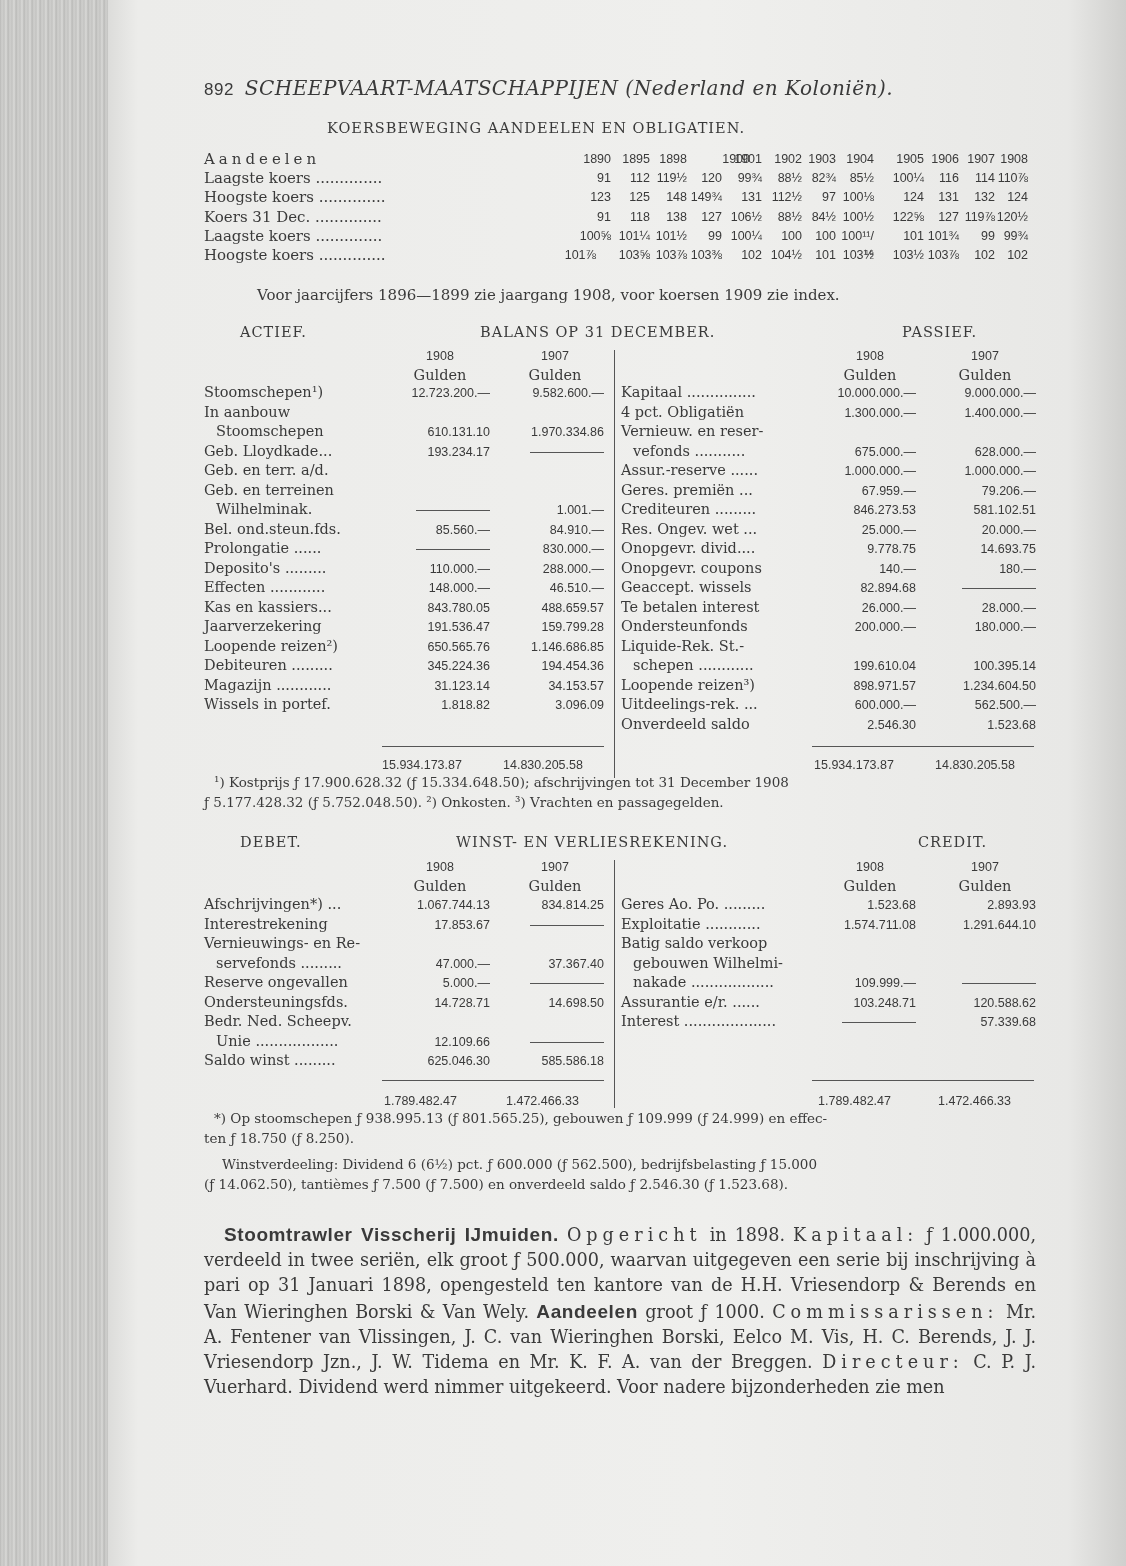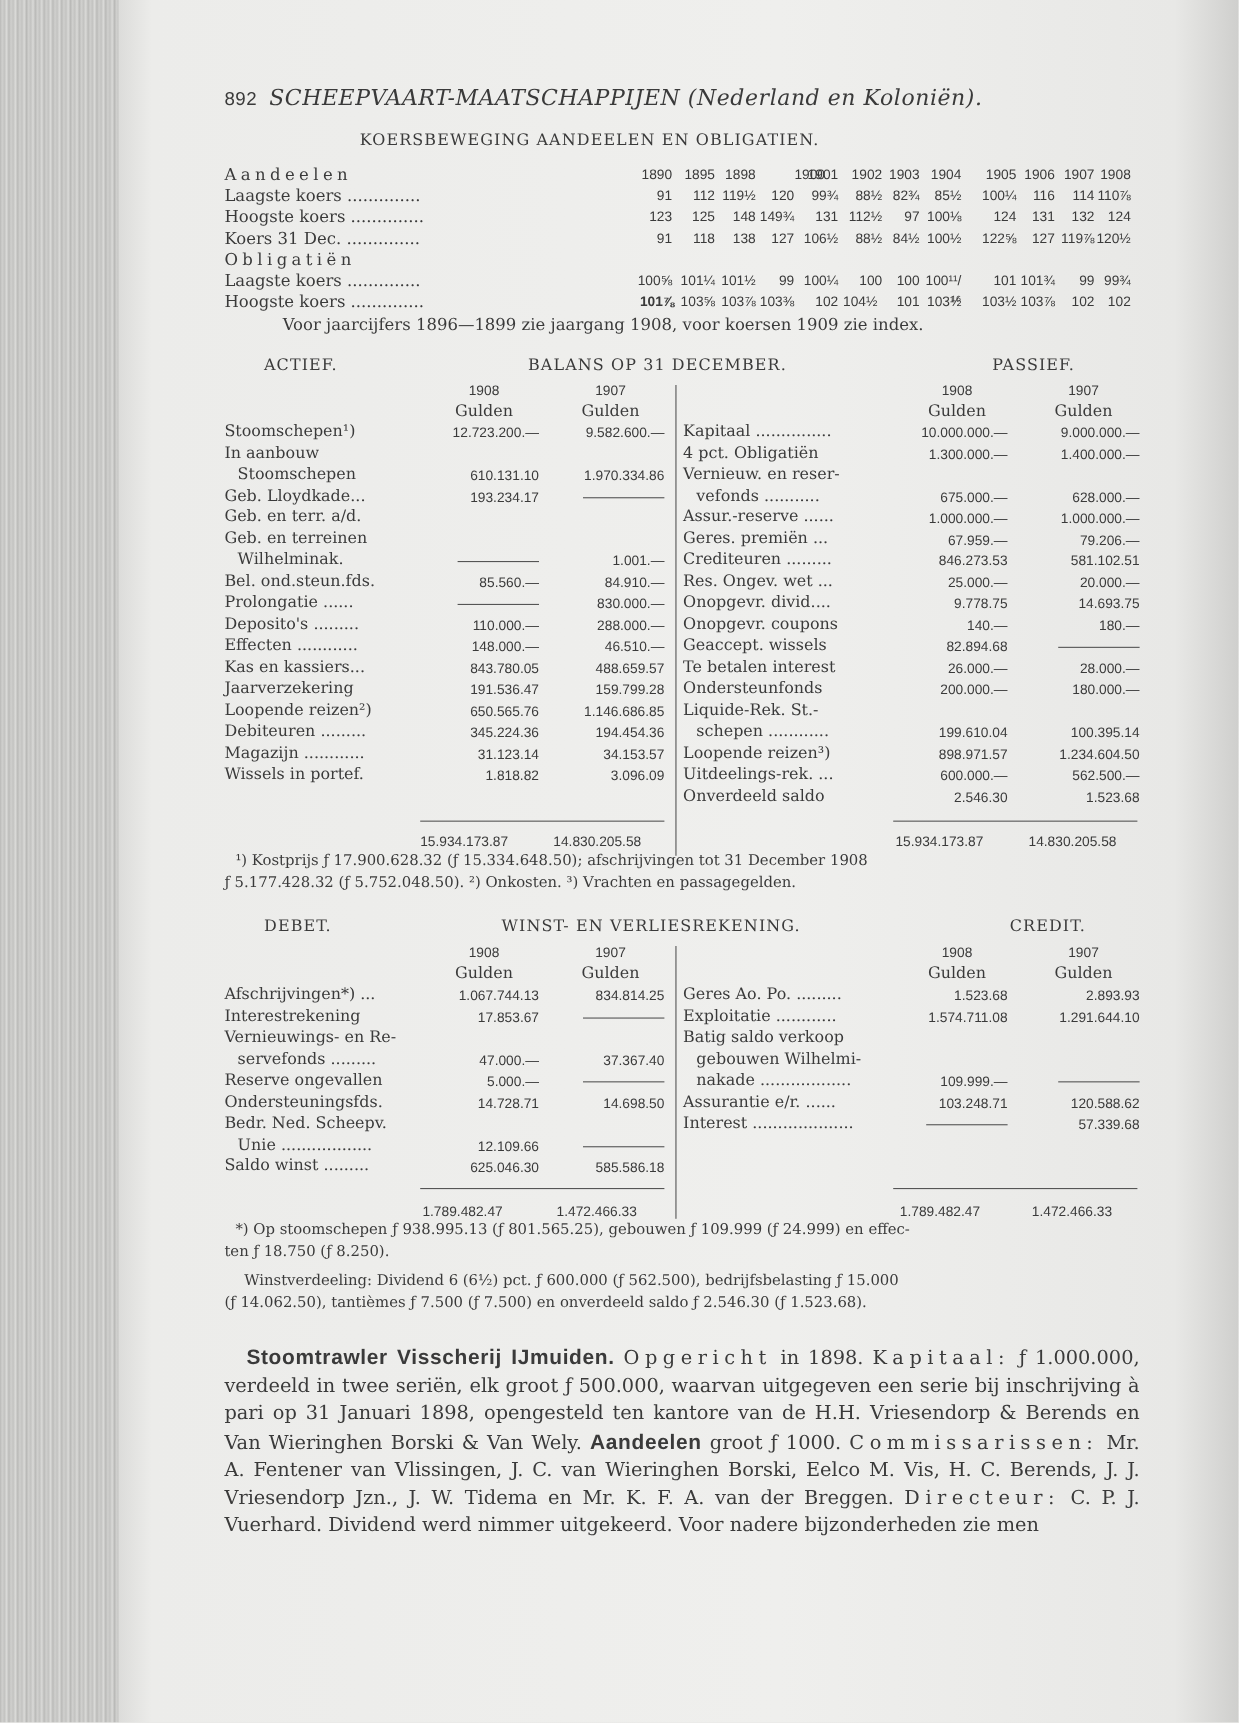--- a/index.html
+++ b/index.html
@@ -115,45 +115,42 @@
       <span class="c" style="left: 518px; width: 40px;">106½</span>
       <span class="c" style="left: 558px; width: 40px;">88½</span>
       <span class="c" style="left: 592px; width: 40px;">84½</span>
       <span class="c" style="left: 630px; width: 40px;">100½</span>
       <span class="c" style="left: 680px; width: 40px;">122⅝</span>
       <span class="c" style="left: 715px; width: 40px;">127</span>
       <span class="c" style="left: 751px; width: 40px;">119⅞</span>
       <span class="c" style="left: 784px; width: 40px;">120½</span>
     </div>
     <div class="krow">
-      <span class="lab sp">Obligatiën</span>
-    </div>
-    <div class="krow">
       <span class="lab">Laagste koers ..............</span>
       <span class="c" style="left: 367px; width: 40px;">100⅝</span>
       <span class="c" style="left: 406px; width: 40px;">101¼</span>
       <span class="c" style="left: 443px; width: 40px;">101½</span>
       <span class="c" style="left: 478px; width: 40px;">99</span>
       <span class="c" style="left: 518px; width: 40px;">100¼</span>
       <span class="c" style="left: 558px; width: 40px;">100</span>
       <span class="c" style="left: 592px; width: 40px;">100</span>
       <span class="c" style="left: 630px; width: 40px;">100¹¹/₁₆</span>
       <span class="c" style="left: 680px; width: 40px;">101</span>
       <span class="c" style="left: 715px; width: 40px;">101¾</span>
       <span class="c" style="left: 751px; width: 40px;">99</span>
       <span class="c" style="left: 784px; width: 40px;">99¾</span>
     </div>
     <div class="krow">
       <span class="lab">Hoogste koers ..............</span>
-      <span class="c" style="left: 369px; width: 40px; font-weight: bold;">101⅞</span>
+      <span class="c" style="left: 352px; width: 40px;">101⅞</span>
       <span class="c" style="left: 406px; width: 40px;">103⅝</span>
       <span class="c" style="left: 443px; width: 40px;">103⅞</span>
       <span class="c" style="left: 478px; width: 40px;">103⅜</span>
       <span class="c" style="left: 518px; width: 40px;">102</span>
-      <span class="c" style="left: 558px; width: 40px; text-align: center;">104½</span>
+      <span class="c" style="left: 558px; width: 40px;">104½</span>
       <span class="c" style="left: 592px; width: 40px;">101</span>
       <span class="c" style="left: 630px; width: 40px;">103½</span>
       <span class="c" style="left: 680px; width: 40px;">103½</span>
       <span class="c" style="left: 715px; width: 40px;">103⅞</span>
       <span class="c" style="left: 751px; width: 40px;">102</span>
       <span class="c" style="left: 784px; width: 40px;">102</span>
     </div>
   </div>
 <div class="abs t14" style="left:257px; top:286px;">Voor jaarcijfers 1896—1899 zie jaargang 1908, voor koersen 1909 zie index.</div>
 

